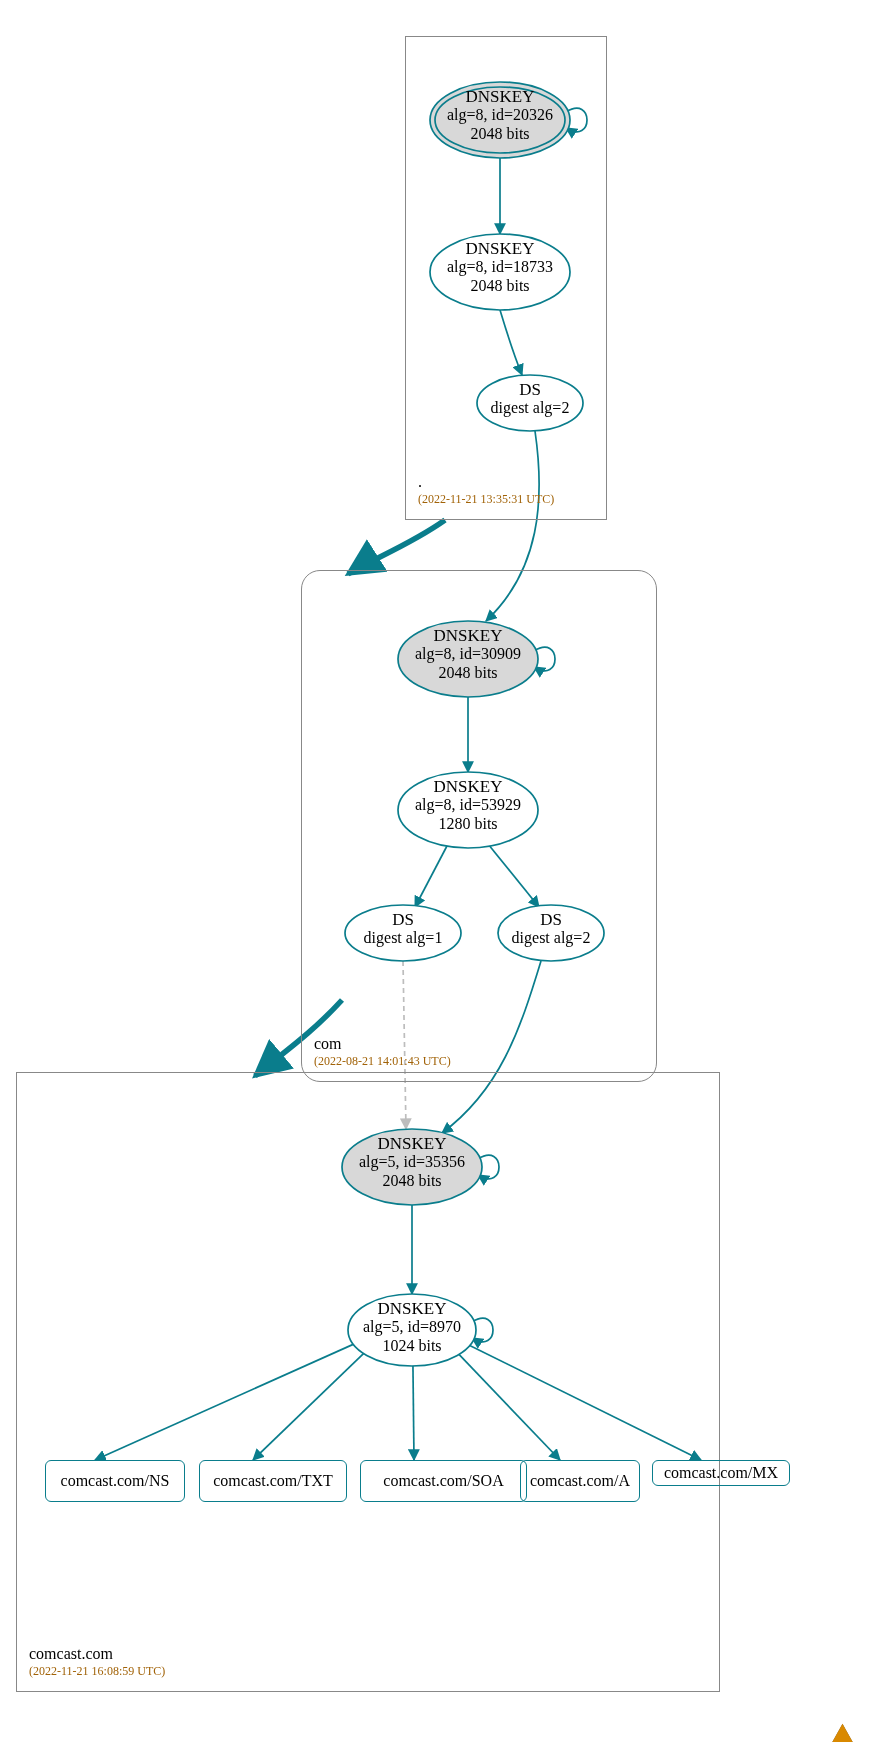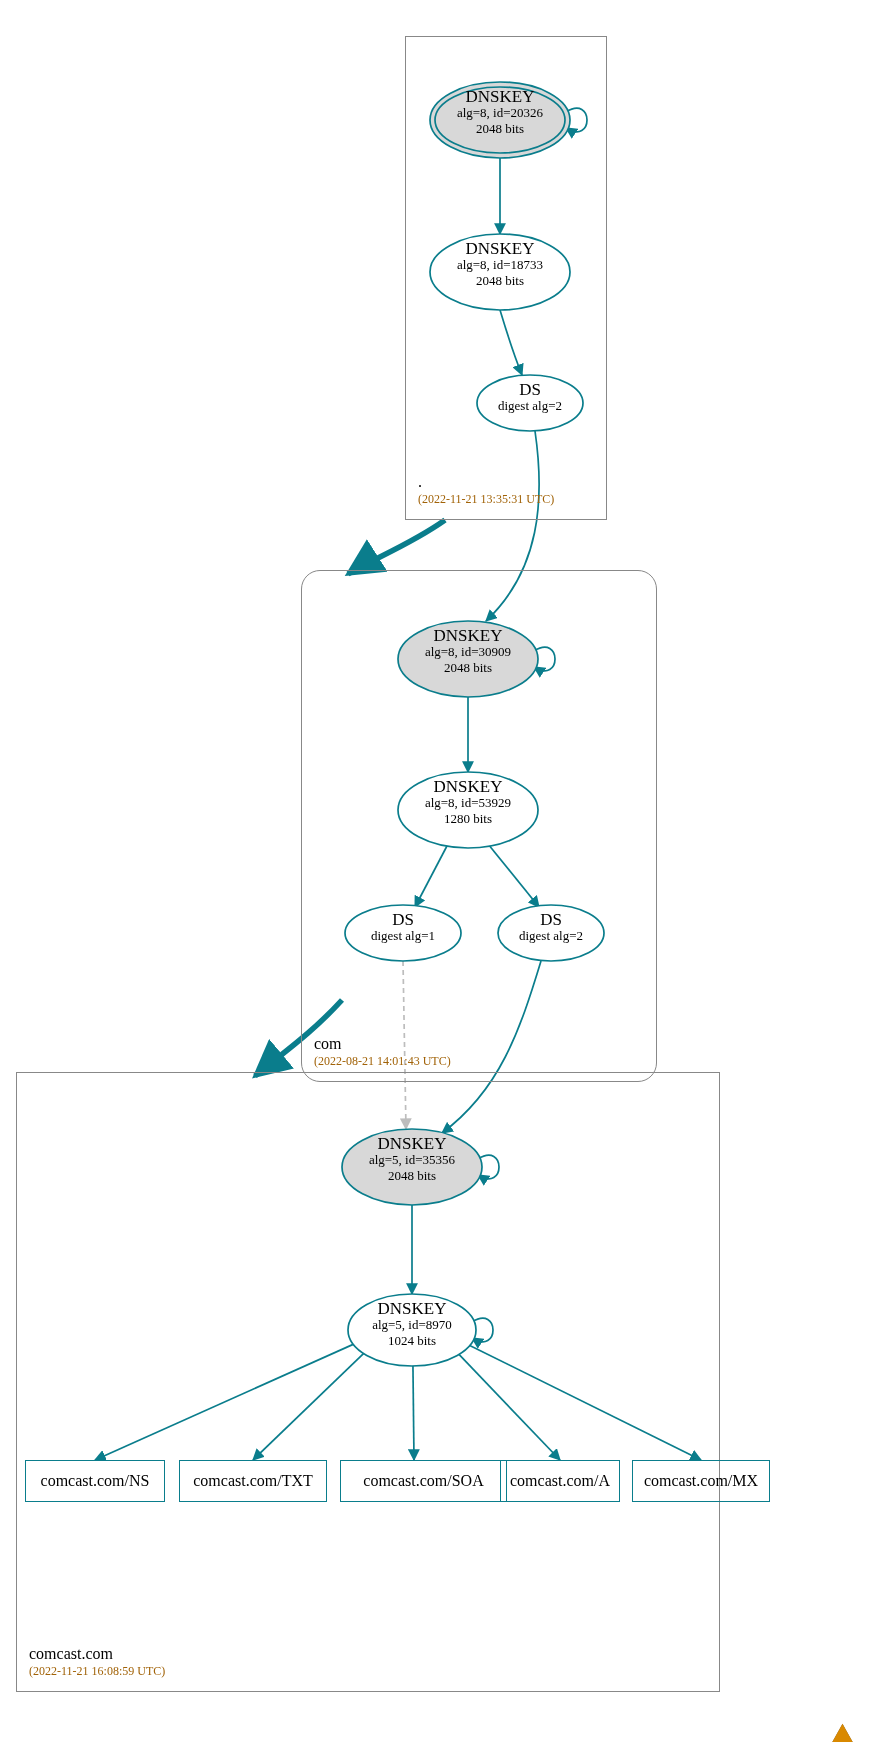--- a/index.html
+++ b/index.html
@@ -48,36 +48,37 @@
     position: absolute;
     text-align: center;
   }
   .node .title {
     font-size: 17px;
     line-height: 1.0;
     font-family: "Times New Roman", Times, serif;
     white-space: nowrap;
   }
   .node .sub {
-    font-size: 13px;
+    font-size: 16px;
     line-height: 1.2;
     font-family: "Times New Roman", Times, serif;
     white-space: nowrap;
   }
   .rec-node {
     position: absolute;
     box-sizing: border-box;
     border: 1.5px solid #0a7d8c;
-    border-radius: 0;
+    border-radius: 6px;
     font-size: 16px;
     font-family: "Times New Roman", Times, serif;
     display: flex;
     align-items: center;
     justify-content: center;
     white-space: nowrap;
+    margin-left: 20px;
   }
   .warn {
     position: absolute;
     width: 20px;
     height: 20px;
     filter: drop-shadow(0 0 0.5px rgba(0,0,0,0.6));
   }
 </style>
 </head>
 <body>
@@ -187,21 +188,21 @@
         <div class="sub">alg=5, id=8970</div>
         <div class="sub">1024 bits</div>
       </div>
     </div>
 
   <div id="records">
       <div class="rec-node" style="left:25px;top:1460px;width:140px;height:42px;">comcast.com/NS</div>
       <div class="rec-node" style="left:179px;top:1460px;width:148px;height:42px;">comcast.com/TXT</div>
       <div class="rec-node" style="left:340px;top:1460px;width:167px;height:42px;">comcast.com/SOA</div>
       <div class="rec-node" style="left:500px;top:1460px;width:120px;height:42px;">comcast.com/A</div>
-      <div class="rec-node" style="left:632px;top:1460px;width:138px;height:42px;">comcast.com/MX</div>
+      <div class="rec-node" style="left:632px;top:1460px;width:138px;height:26px;">comcast.com/MX</div>
     </div>
 
   <div id="warnings">
       <span class="warn" style="left: 504px; top: 1157px;">
         <svg viewBox="0 0 24 24" width="100%" height="100%">
           <path d="M12 2 L22 20 L2 20 Z" fill="#ffd23f" stroke="#d98900" stroke-width="1"></path>
           <rect x="11" y="8" width="2" height="6" fill="#5a4100"></rect>
           <rect x="11" y="16" width="2" height="2" fill="#5a4100"></rect>
         </svg>
       </span>

